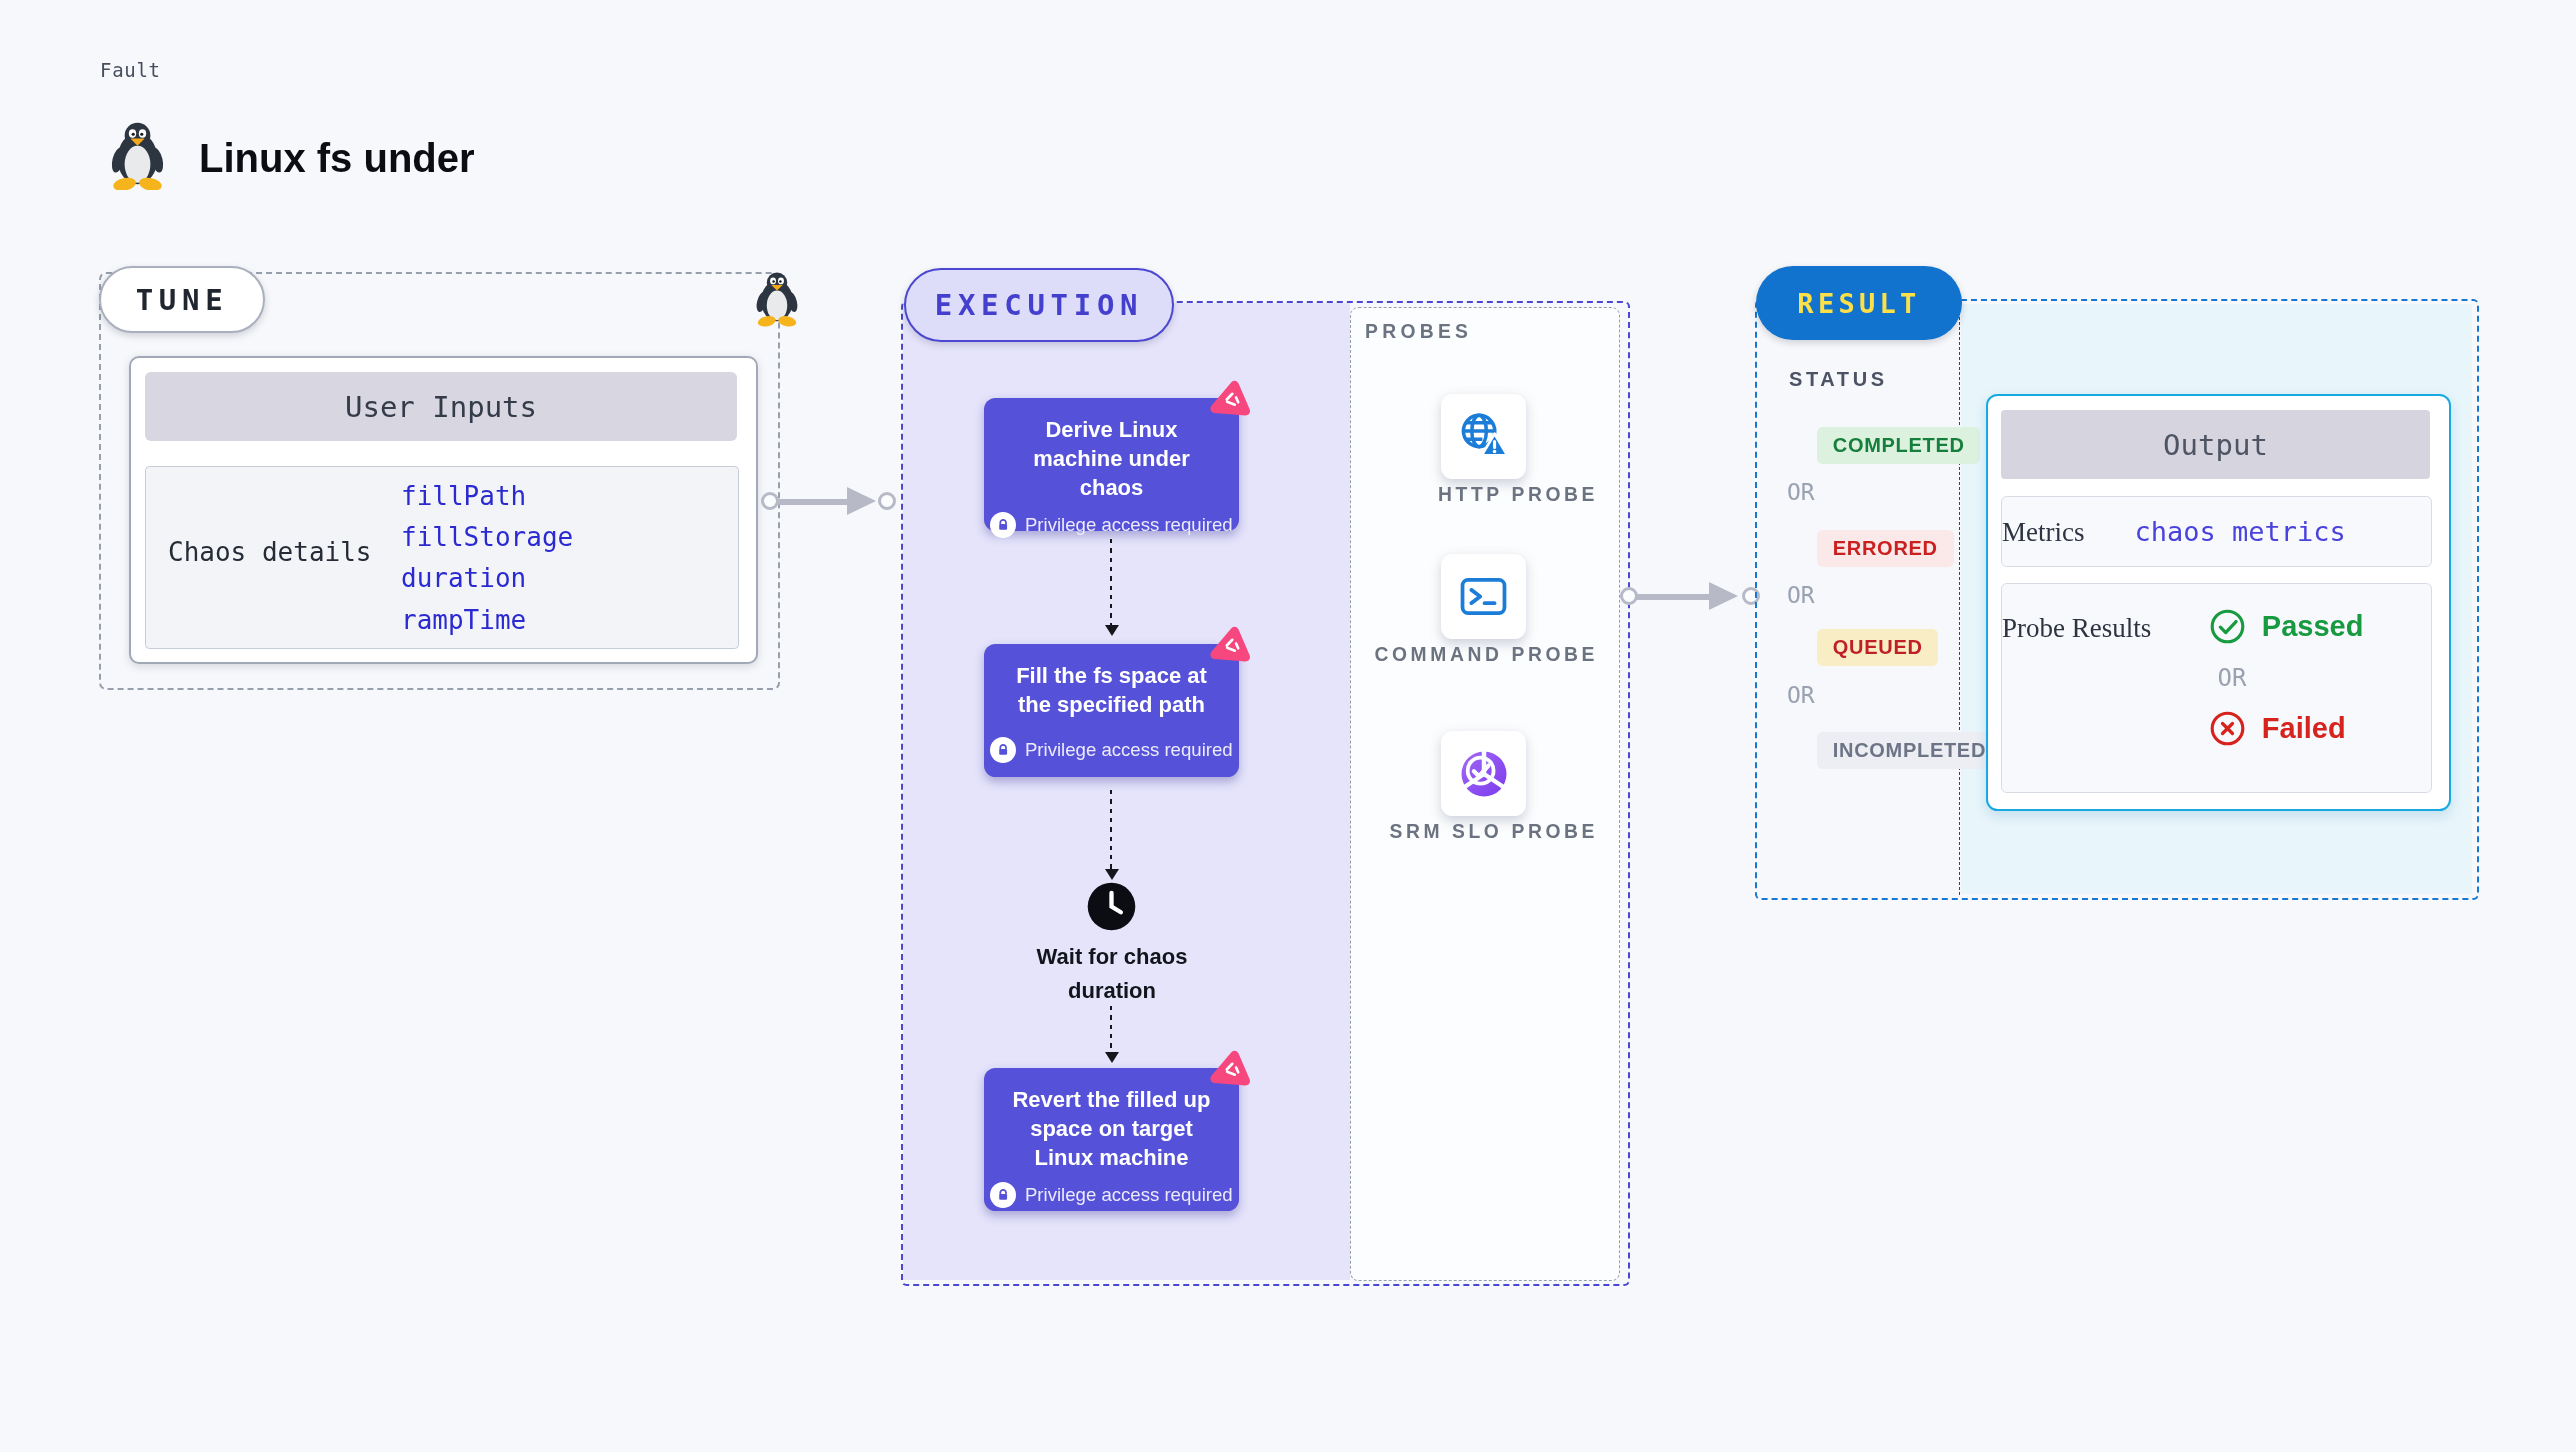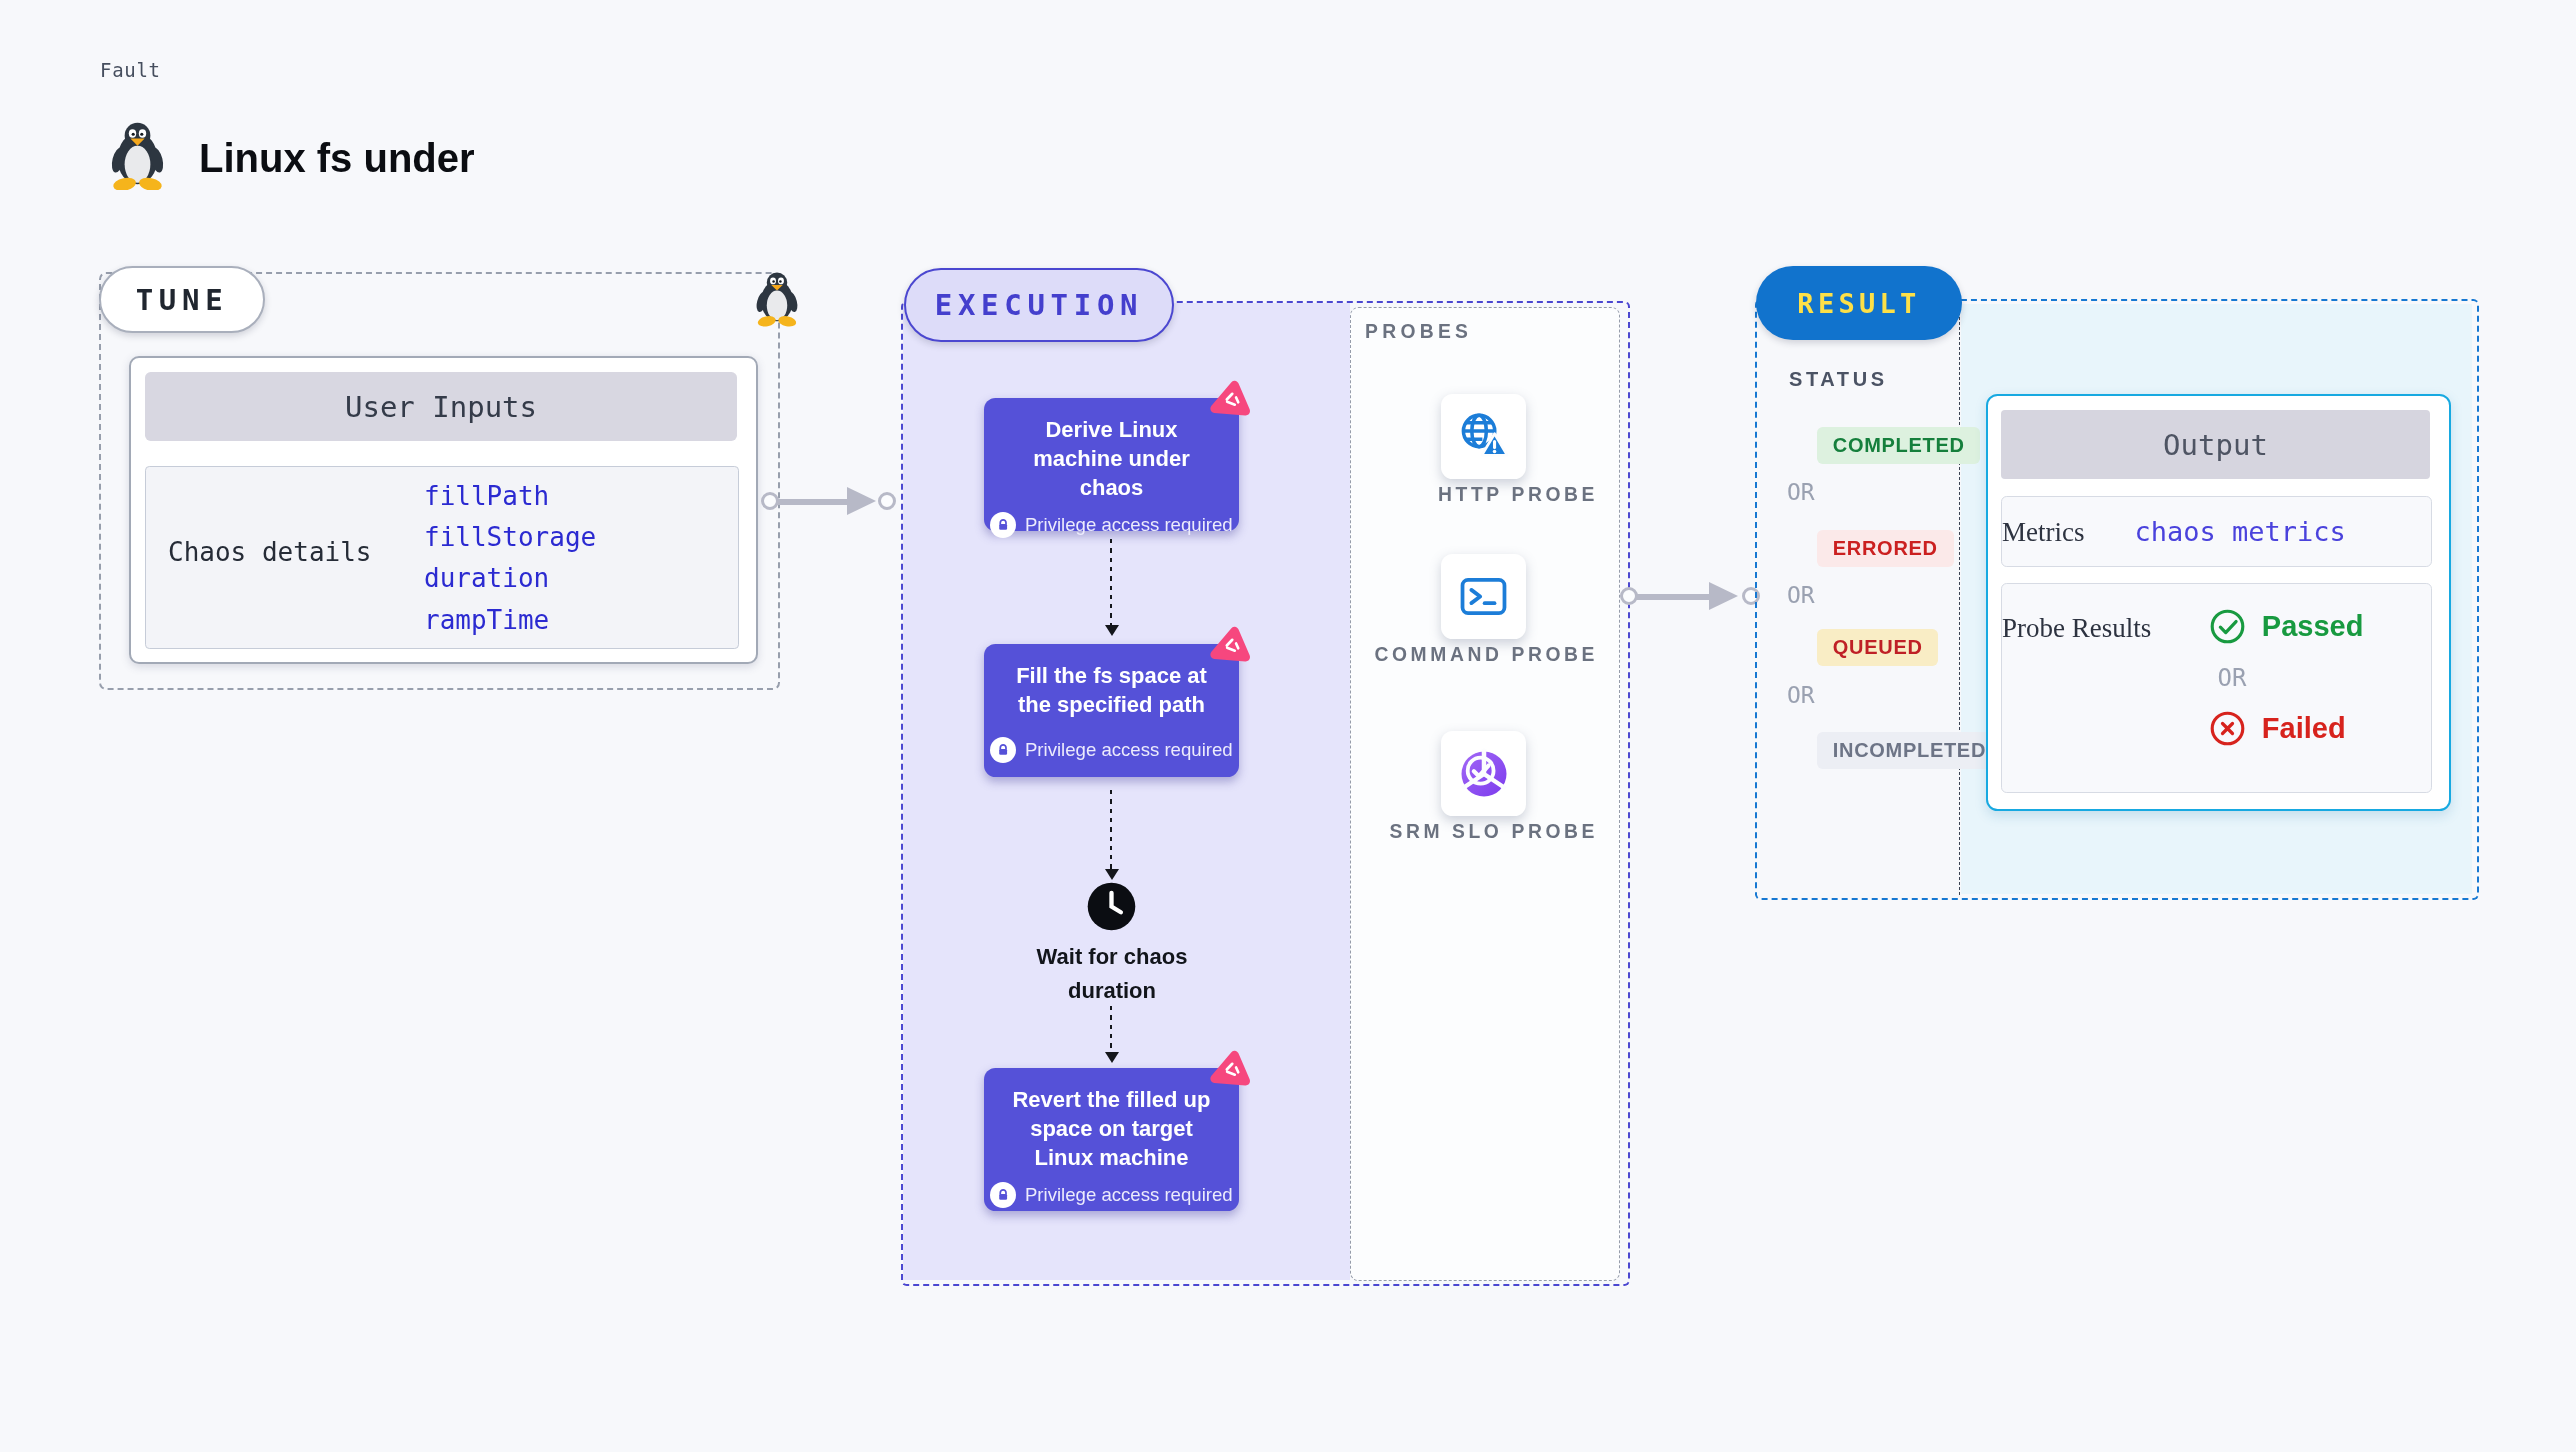--- a/index.html
+++ b/index.html
@@ -25,21 +25,21 @@
 
   
   .tune-box{left:99px;top:272px;width:677px;height:414px;border:2.1px dashed #979eac;border-radius:7.2px;}
   .ui-card{left:129px;top:356px;width:625px;height:304px;background:#ffffff;border:2.1px solid #a2a9b6;
            border-radius:10px;box-shadow:0 2.9px 8.6px rgba(70,80,110,.18);}
   .ui-card-header{left:145px;top:372px;width:592px;height:69px;background:#d8d7e1;border-radius:5.7px;
                   display:flex;align-items:center;justify-content:center;font-size:29px;color:#343b49;}
   .ui-card-body{left:145px;top:466px;width:592px;height:181px;background:#f3f4f8;
                 border:1.4px solid #c6ccd8;border-radius:4.3px;}
   .chaos-details{left:168px;top:537px;font-size:26px;color:#262c37;}
-  .param{left:401px;font-size:26px;color:#2b2ad1;margin-left:23px;}
+  .param{left:401px;font-size:26px;color:#2b2ad1;}
   .p0{top:481px;} .p1{top:522px;} .p2{top:563px;} .p3{top:605px;}
 
   
   .exec-box{left:901px;top:301px;width:725px;height:981px;border:2.1px dashed #4b47d0;border-radius:5.7px;}
   .exec-bg{left:903px;top:303px;width:447px;height:977px;background:#e5e4fb;}
   .probes-box{left:1350px;top:307px;width:268px;height:972px;background:#fcfdfe;
               border:1.4px dashed #959caa;border-radius:8.6px;}
   .step-card{width:255px;background:#5551d8;border-radius:11.5px;box-shadow:0 4.3px 10px rgba(60,55,150,.35);
              color:#ffffff;display:flex;flex-direction:column;}
   .step-card .title{padding:17px 18.6px 2.9px 18.6px;font-size:22px;font-weight:bold;line-height:29px;text-align:center;}

